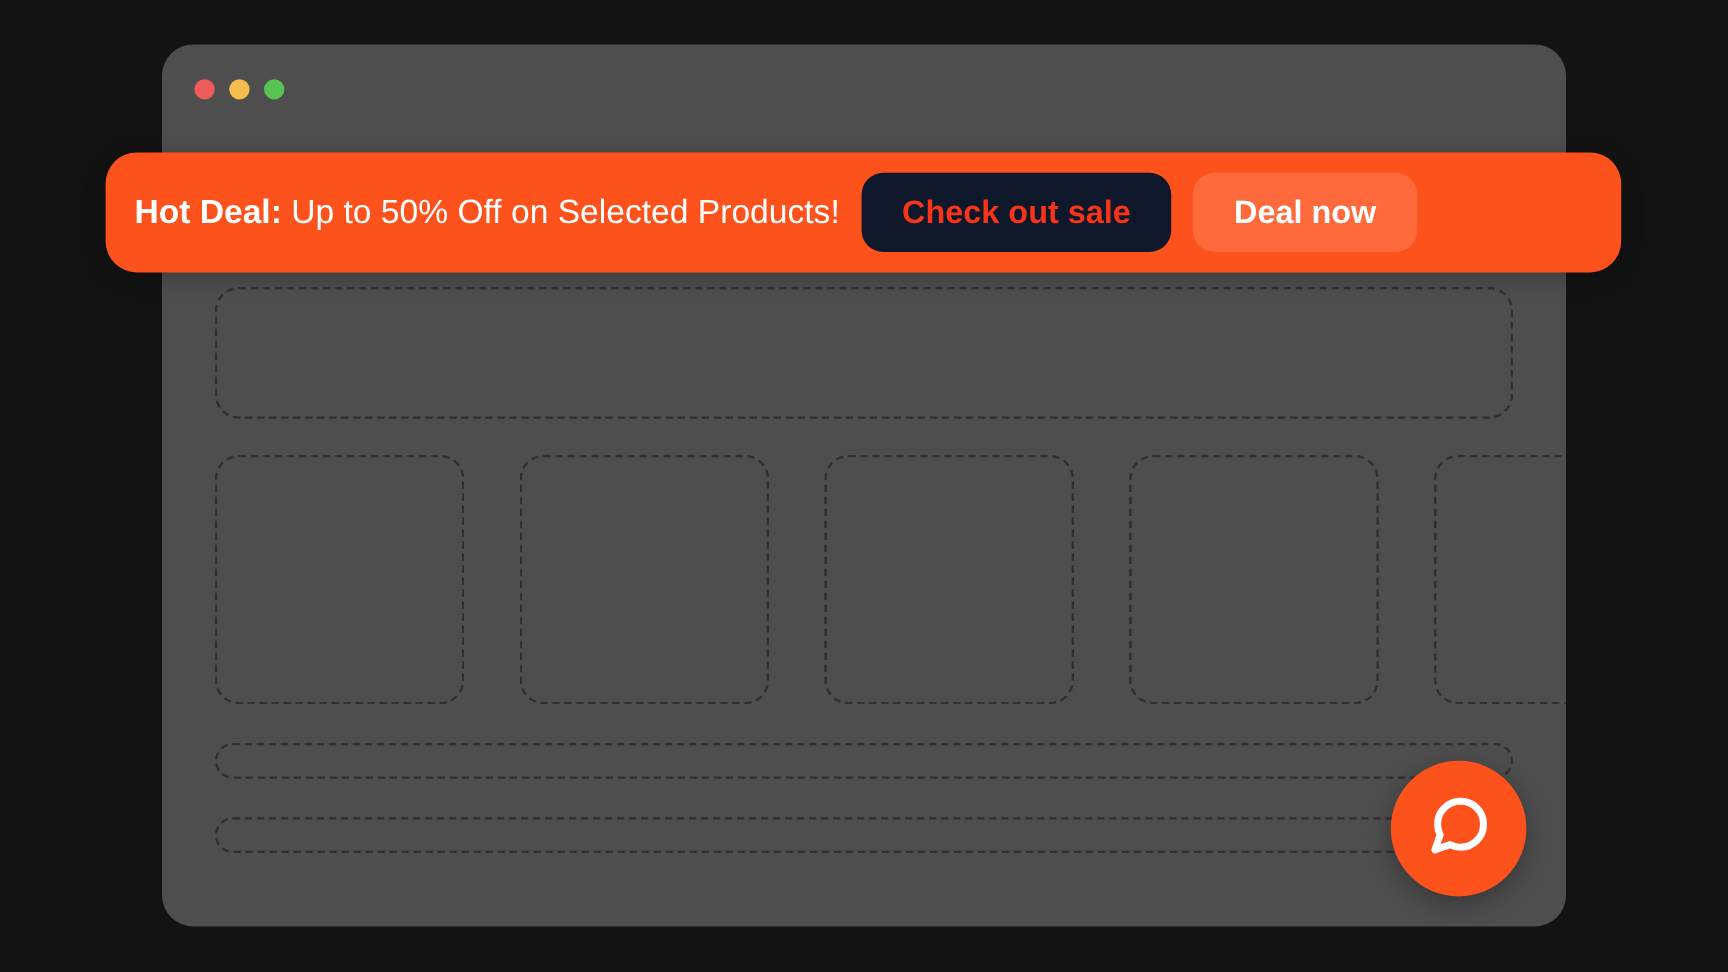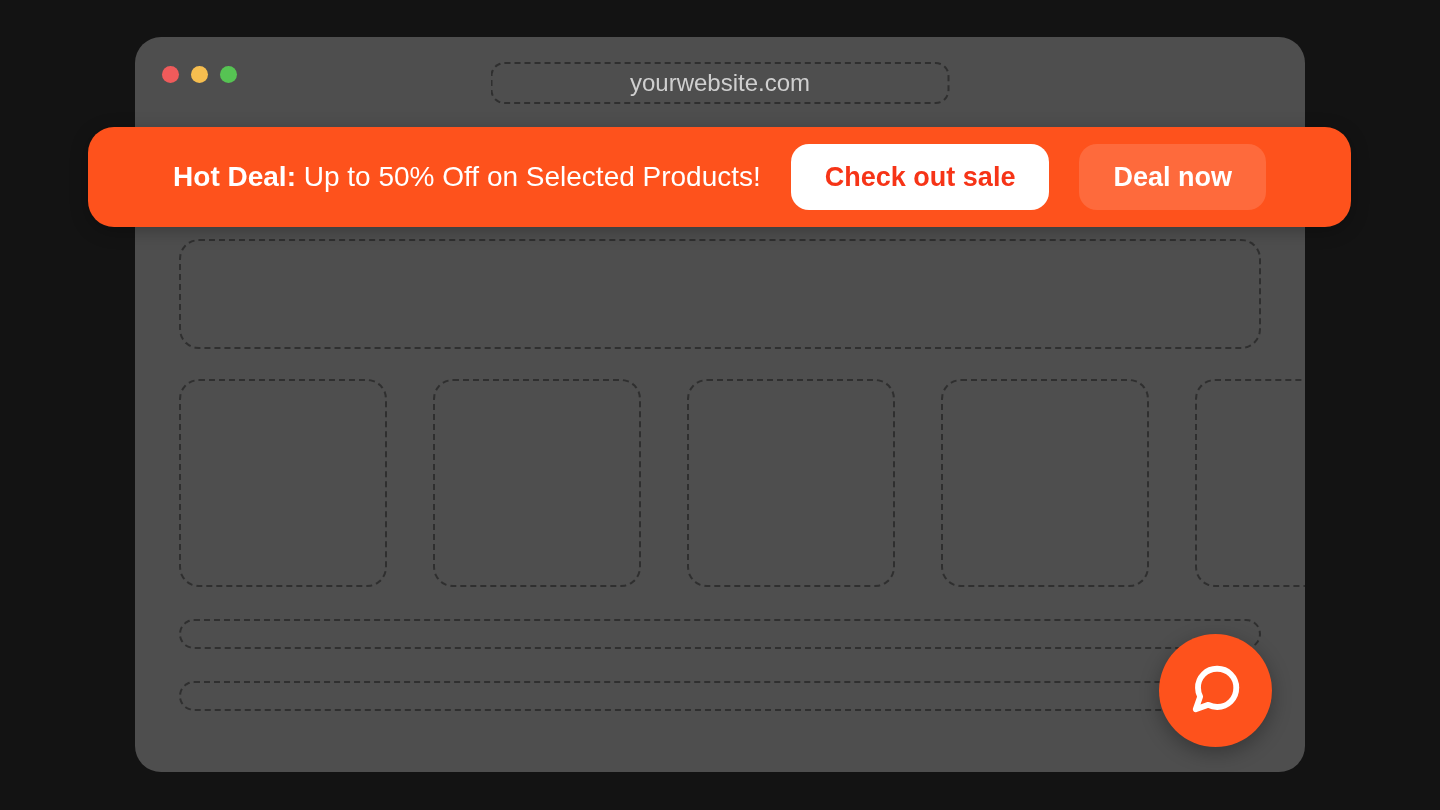--- a/index.html
+++ b/index.html
@@ -98,22 +98,21 @@
   .promo-banner {
     position: absolute;
     left: 88px;
     top: 127px;
     width: 1263px;
     height: 100px;
     background: #fe521c;
     border-radius: 26px;
     display: flex;
     align-items: center;
-    justify-content: center;
-    gap: 30px;
+    gap: 18px;
     padding: 0 24px;
     box-shadow: 0 4px 18px rgba(0,0,0,0.25);
   }
   .promo-text {
     color: #ffffff;
     font-size: 28px;
     font-weight: 400;
     white-space: nowrap;
   }
   .promo-text .strong {
@@ -126,21 +125,21 @@
     display: flex;
     align-items: center;
     justify-content: center;
     font-size: 27px;
     font-weight: 600;
     white-space: nowrap;
     cursor: pointer;
     border: none;
   }
   .btn.primary {
-    background: #ffffff;
+    background: #0f172a;
     color: #f63417;
   }
   .btn.secondary {
     background: rgba(255,255,255,0.14);
     color: #ffffff;
   }
 
   
   .chat-fab {
     position: absolute;
@@ -161,23 +160,20 @@
 </head>
 <body>
 
 <div class="browser">
   <div class="traffic-lights">
     <span class="dot r"></span>
     <span class="dot y"></span>
     <span class="dot g"></span>
   </div>
 
-  <div class="url-bar">
-    <span>yourwebsite.com</span>
-  </div>
 
   <div class="hero-placeholder"></div>
 
   <div class="card-row">
     <div class="card"></div>
     <div class="card"></div>
     <div class="card"></div>
     <div class="card"></div>
     <div class="card cut"></div>
   </div>

